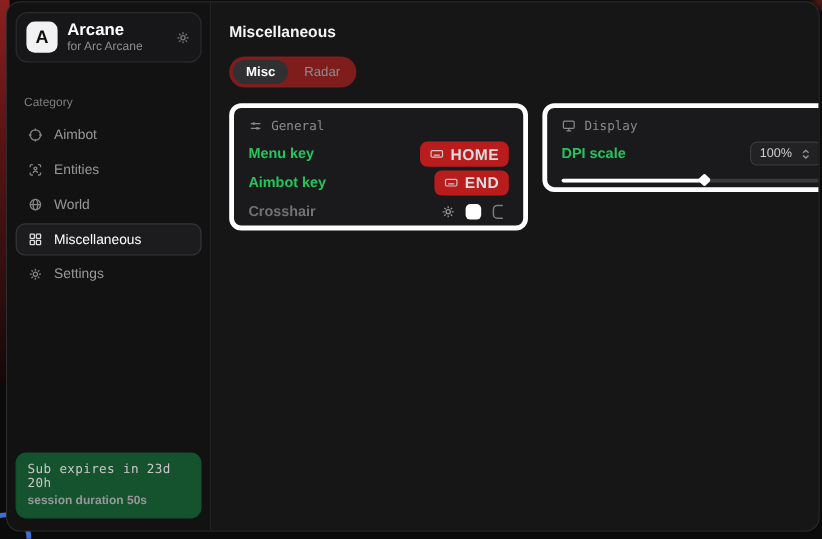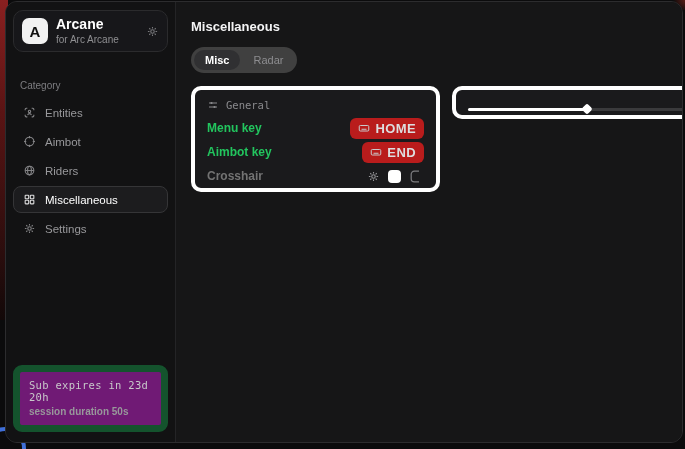--- a/index.html
+++ b/index.html
@@ -48,32 +48,32 @@
   .nav-item {
     display:flex; align-items:center; gap:9px;
     padding:6px 9px; margin:1px 0; border-radius:8px;
     border:1px solid transparent; color:#98989b; font-size:11.5px;
     cursor:default;
   }
   .nav-item .nicon { display:flex; color:inherit; opacity:.85; }
   .nav-item.active { color:#ffffff; background:#1c1c1e; border-color:#353537; }
   .sidebar-spacer { flex:1; }
   .sub-card {
-    border:7px solid #14532d; background:#701a75; border-radius:9px;
+    border:1px solid #14532d; background:#14532d; border-radius:9px;
     padding:7px 9px 8px;
     margin-top:44px;
   }
   .sub-line1 { font-family:"DejaVu Sans Mono", monospace; font-size:10.5px; color:#c8c8ca; letter-spacing:.3px; }
   .sub-line2 { font-size:10px; font-weight:600; color:#98989b; margin-top:3px; }
   
   .main { flex:1; background:#161617; padding:17px 16px 0 15px; }
   .main-title { font-size:13px; font-weight:700; color:#f4f4f5; }
   .tabs {
     display:inline-flex; align-items:center; gap:2px;
-    background:#404040; border-radius:14px; padding:3px; margin-top:13px;
+    background:#7f1d1d; border-radius:14px; padding:3px; margin-top:13px;
   }
   .tab { padding:4px 11px; border-radius:11px; font-size:11px; color:#8d8d90; }
   .tab.active { background:#303032; color:#ffffff; font-weight:600; }
   .cards { display:flex; gap:12px; margin-top:13px; align-items:flex-start; }
   .card {
     width:249px; background:#1a1a1c; border:4px solid #ffffff;
     border-radius:10px; padding:9px 12px 0;
   }
   .card-header {
     display:flex; align-items:center; gap:7px; margin-bottom:5px;
@@ -132,47 +132,47 @@
           <path d="M12 3.5v3M12 17.5v3M3.5 12h3M17.5 12h3M6 6l2.1 2.1M15.9 15.9L18 18M18 6l-2.1 2.1M8.1 15.9L6 18"></path>
         </svg>
       </span>
     </div>
 
     <div class="category">Category</div>
 
     <div class="nav-item">
       <span class="nicon">
         <svg width="13" height="13" viewBox="0 0 24 24" fill="none" stroke="currentColor" stroke-width="2">
+          <circle cx="12" cy="12" r="8"></circle>
+            <path d="M12 2v4M12 18v4M2 12h4M18 12h4"></path>
+        </svg>
+      </span>
+      <span>Aimbot</span>
+    </div>
+
+    <div class="nav-item">
+      <span class="nicon">
+        <svg width="13" height="13" viewBox="0 0 24 24" fill="none" stroke="currentColor" stroke-width="2">
           <path d="M4 8V6a2 2 0 012-2h2M16 4h2a2 2 0 012 2v2M20 16v2a2 2 0 01-2 2h-2M8 20H6a2 2 0 01-2-2v-2"></path>
           <circle cx="12" cy="10" r="2.2"></circle>
             <path d="M8.5 17c.6-2 2-3 3.5-3s2.9 1 3.5 3"></path>
         </svg>
       </span>
       <span>Entities</span>
     </div>
 
     <div class="nav-item">
       <span class="nicon">
         <svg width="13" height="13" viewBox="0 0 24 24" fill="none" stroke="currentColor" stroke-width="2">
           <circle cx="12" cy="12" r="8"></circle>
-            <path d="M12 2v4M12 18v4M2 12h4M18 12h4"></path>
-        </svg>
-      </span>
-      <span>Aimbot</span>
-    </div>
-
-    <div class="nav-item">
-      <span class="nicon">
-        <svg width="13" height="13" viewBox="0 0 24 24" fill="none" stroke="currentColor" stroke-width="2">
-          <circle cx="12" cy="12" r="8"></circle>
             <path d="M4 12h16"></path>
             <ellipse cx="12" cy="12" rx="3.5" ry="8"></ellipse>
         </svg>
       </span>
-      <span>Riders</span>
+      <span>World</span>
     </div>
 
     <div class="nav-item active">
       <span class="nicon">
         <svg width="13" height="13" viewBox="0 0 24 24" fill="none" stroke="currentColor" stroke-width="2">
           <rect x="4" y="4" width="6.5" height="6.5" rx="1"></rect>
             <rect x="13.5" y="4" width="6.5" height="6.5" rx="1"></rect>
           <rect x="4" y="13.5" width="6.5" height="6.5" rx="1"></rect>
             <rect x="13.5" y="13.5" width="6.5" height="6.5" rx="1"></rect>
         </svg>
@@ -259,21 +259,41 @@
             <span>
               <svg width="15" height="15" viewBox="0 0 24 24" fill="none" stroke="#7c7c7f" stroke-width="2">
                 <path d="M16 3.5H8.5A5 5 0 003.5 8.5v7a5 5 0 005 5H16"></path>
               </svg>
             </span>
           </span>
         </div>
       </div>
 
       <div class="card">
-
+        <div class="card-header">
+          <span class="hicon">
+            <svg width="12" height="12" viewBox="0 0 24 24" fill="none" stroke="currentColor" stroke-width="2">
+              <rect x="3" y="4" width="18" height="12" rx="2"></rect>
+                <path d="M12 16v4M8 20h8"></path>
+            </svg>
+          </span>
+          <span>Display</span>
+        </div>
+
+        <div class="row">
+          <span class="row-label">DPI scale</span>
+          <span class="select-box">
+            <span>100%</span>
+            <span>
+              <svg width="11" height="11" viewBox="0 0 24 24" fill="none" stroke="#9a9a9d" stroke-width="2.4">
+                <path d="M7 9.5L12 5l5 4.5M7 14.5l5 4.5 5-4.5"></path>
+              </svg>
+            </span>
+          </span>
+        </div>
 
 
         <div class="slider">
           <div class="slider-track"></div>
           <div class="slider-fill" style="width: 55%;"></div>
           <div class="slider-thumb" style="left: 55%;"></div>
         </div>
       </div>
 
     </div>

